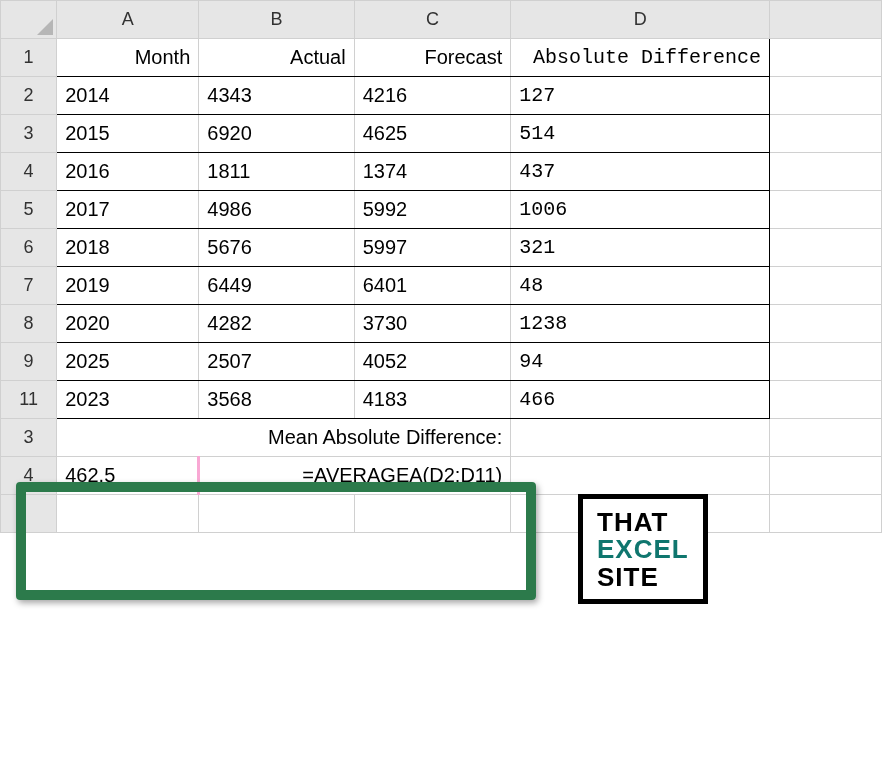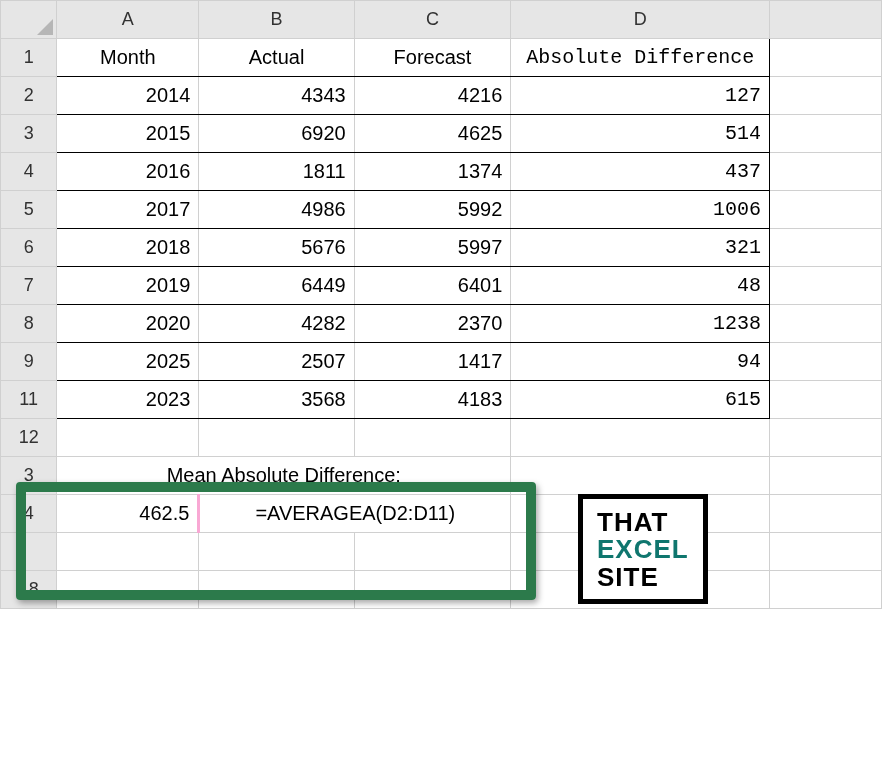--- a/index.html
+++ b/index.html
@@ -59,22 +59,22 @@
   .colA { width: 148px; }
   .colB { width: 160px; }
   .colC { width: 160px; }
   .colD { width: 260px; }
   .colE { width: 120px; }
   .db-top { border-top: 1.5px solid #000 !important; }
   .db-bot { border-bottom: 1.5px solid #000 !important; }
   .db-left { border-left: 1.5px solid #000 !important; }
   .db-right { border-right: 1.5px solid #000 !important; font-family: Liberation Mono, monospace; }
 
-  .txt-left { text-align: center; margin-top: 36px; }
-  .txt-right { text-align: right; }
+  .txt-left { text-align: right; margin-top: 36px; }
+  .txt-right { text-align: left; }
 
   .highlight-box {
     position: absolute;
     border: 10px solid #2c7a4b;
     border-radius: 4px;
     box-shadow: 2px 3px 6px rgba(0,0,0,0.35);
     pointer-events: none;
   }
 
   .logo {
@@ -178,52 +178,44 @@
     <td class="txt-right db-bot">6449</td>
     <td class="txt-right db-bot">6401</td>
     <td class="txt-right db-bot db-right">48</td>
     <td></td>
         </tr>
 
   <tr>
           <th class="rowhead">8</th>
     <td class="txt-right db-left db-bot">2020</td>
     <td class="txt-right db-bot">4282</td>
-    <td class="txt-right db-bot">2370</td>
+    <td class="txt-right db-bot">3730</td>
     <td class="txt-right db-bot db-right">1238</td>
     <td></td>
         </tr>
 
   <tr>
           <th class="rowhead">9</th>
     <td class="txt-right db-left db-bot">2025</td>
     <td class="txt-right db-bot">2507</td>
-    <td class="txt-right db-bot">1417</td>
+    <td class="txt-right db-bot">4052</td>
     <td class="txt-right db-bot db-right">94</td>
     <td></td>
         </tr>
 
 
   <tr>
           <th class="rowhead">11</th>
     <td class="txt-right db-left db-bot">2023</td>
     <td class="txt-right db-bot">3568</td>
     <td class="txt-right db-bot">4183</td>
-    <td class="txt-right db-bot db-right">615</td>
-    <td></td>
-        </tr>
-
-  <tr>
-          <th class="rowhead">12</th>
-    <td></td>
-          <td></td>
-    <td></td>
-          <td></td>
-    <td></td>
-        </tr>
+    <td class="txt-right db-bot db-right">466</td>
+    <td></td>
+        </tr>
+
 
   <tr>
           <th class="rowhead">3</th>
     <td class="txt-left" colspan="3" style="border-right:none">Mean Absolute Difference:</td>
     <td></td>
     <td></td>
         </tr>
 
   <tr>
           <th class="rowhead">4</th>
@@ -237,28 +229,20 @@
           <th class="rowhead"></th>
     <td></td>
           <td></td>
     <td></td>
           <td></td>
     <td></td>
         </tr>
 
 
 
-  <tr>
-          <th class="rowhead">18</th>
-    <td></td>
-          <td></td>
-    <td></td>
-          <td></td>
-    <td></td>
-        </tr>
 </tbody>
     </table>
 
 <div class="highlight-box" style="left:16px; top:482px; width:520px; height:118px;"></div>
 
 <div class="logo" style="left:578px; top:494px;">
   <div>THAT</div>
   <div class="g">EXCEL</div>
   <div>SITE</div>
 </div>

